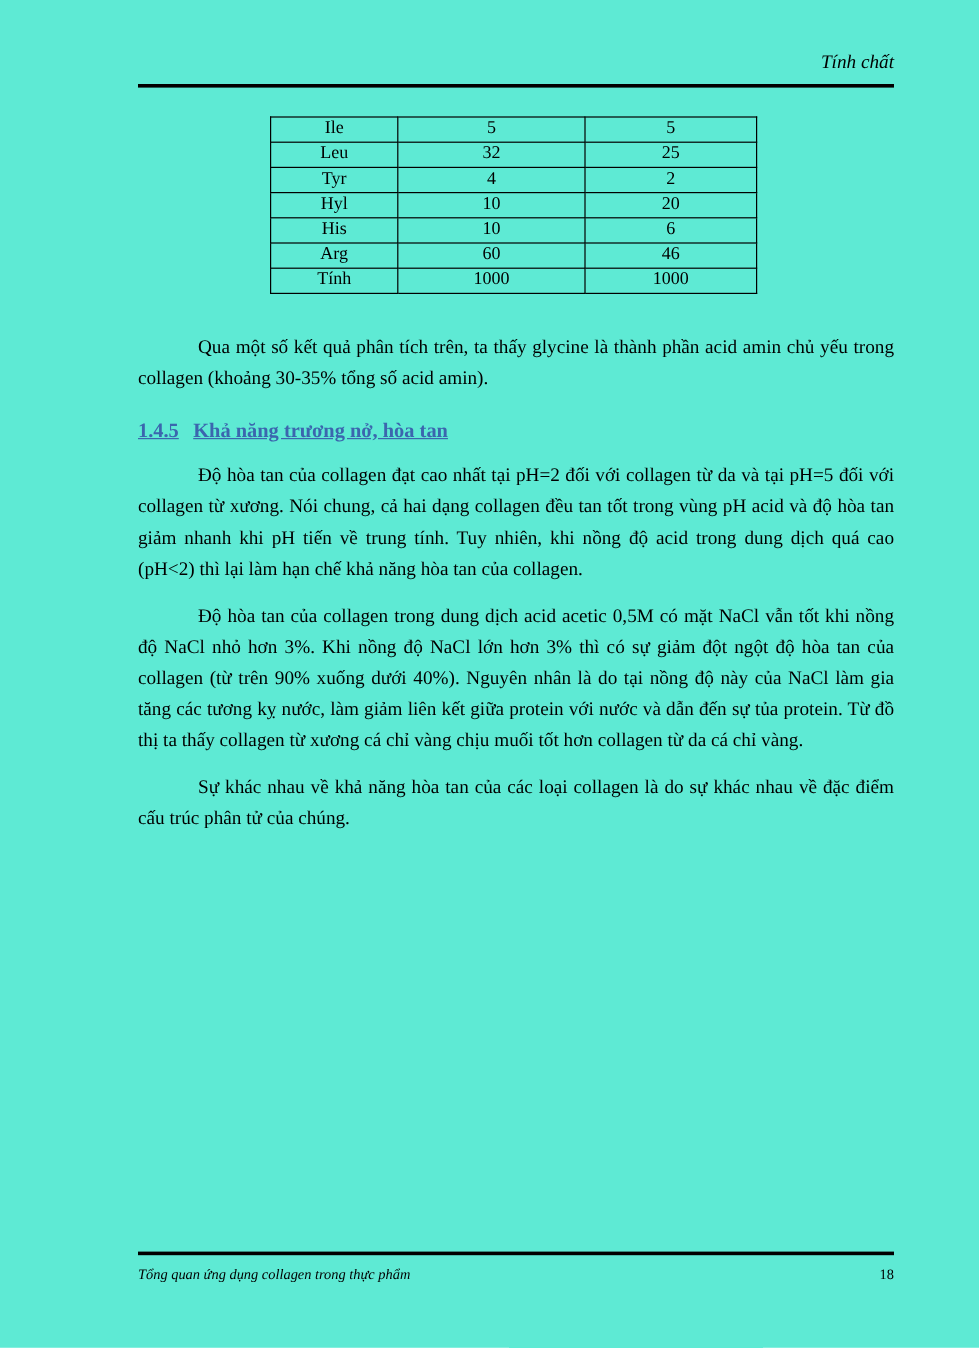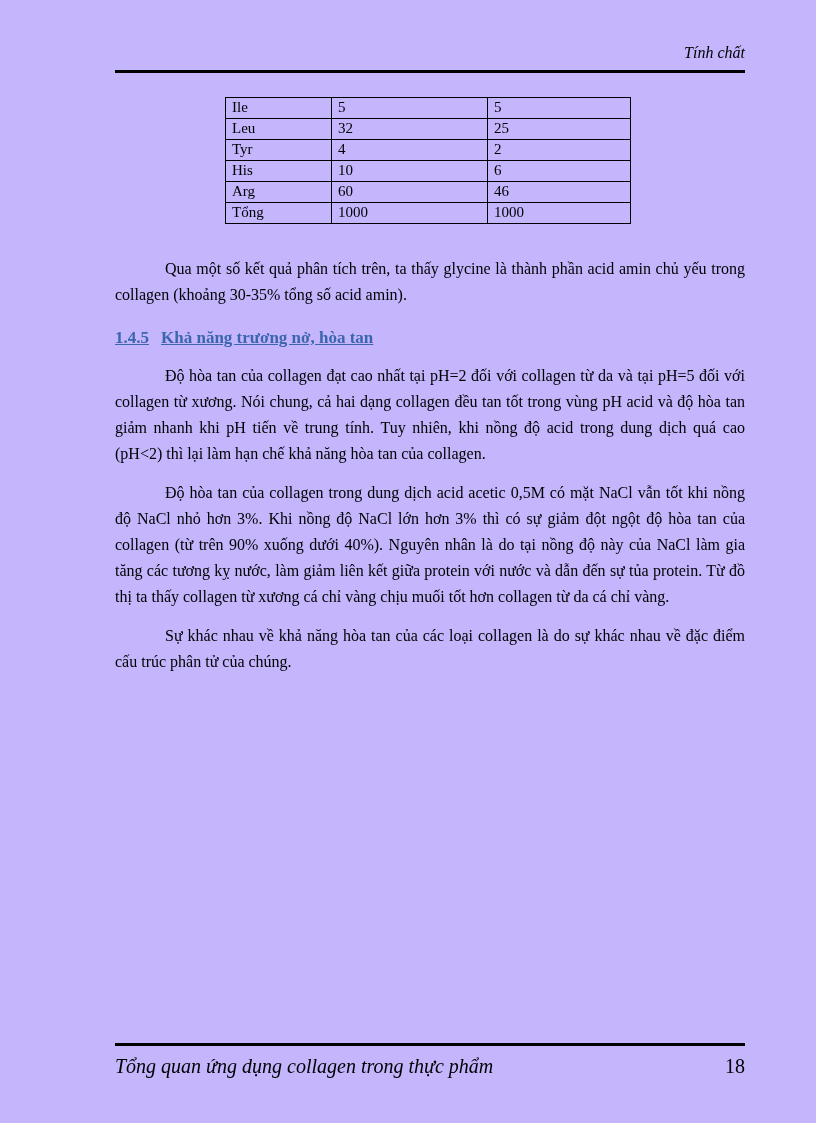--- a/index.html
+++ b/index.html
@@ -5,21 +5,21 @@
   html, body { margin: 0; padding: 0; }
   body {
     width: 816px;
     height: 1123px;
     background: #ffffff;
   }
   .page {
     position: relative;
     width: 816px;
     height: 1123px;
-    background: #c4b5fd;
+    background: #5eead4;
     color: #000000;
     font-family: "Liberation Serif", serif;
     overflow: hidden;
     box-sizing: border-box;
   }
   .content {
     position: absolute;
     left: 115px;
     top: 0;
     width: 630px;
@@ -39,20 +39,21 @@
     width: 405px;
     font-size: 15px;
   }
   .amino-table td {
     border: 1px solid #000000;
     padding: 1px 6px 2px 6px;
     line-height: 17px;
     vertical-align: top;
     overflow: hidden;
     white-space: nowrap;
+    text-align: center;
   }
   .para {
     font-size: 16px;
     line-height: 26px;
     text-align: justify;
     text-indent: 50px;
     margin: 13px 0 0 0;
   }
   .para.intro {
     margin-top: 32px;
@@ -70,21 +71,21 @@
   .doc-footer {
     position: absolute;
     left: 115px;
     top: 1043px;
     width: 630px;
     border-top: 3px solid #000000;
     padding-top: 9px;
     display: flex;
     justify-content: space-between;
     align-items: baseline;
-    font-size: 20px;
+    font-size: 12px;
   }
   .footer-title {
     font-style: italic;
   }
 </style>
 </head>
 <body>
 
 <div class="page">
   <div class="content">
@@ -109,31 +110,36 @@
             <td>Leu</td>
             <td>32</td>
             <td>25</td>
           </tr>
           <tr>
             <td>Tyr</td>
             <td>4</td>
             <td>2</td>
           </tr>
           <tr>
+            <td>Hyl</td>
+            <td>10</td>
+            <td>20</td>
+          </tr>
+          <tr>
             <td>His</td>
             <td>10</td>
             <td>6</td>
           </tr>
           <tr>
             <td>Arg</td>
             <td>60</td>
             <td>46</td>
           </tr>
           <tr>
-            <td>Tổng</td>
+            <td>Tính</td>
             <td>1000</td>
             <td>1000</td>
           </tr>
         </tbody>
     </table>
 
     <p class="para intro">Qua một số kết quả phân tích trên, ta thấy glycine là thành phần acid amin chủ yếu trong collagen (khoảng 30-35% tổng số acid amin).</p>
 
     <h2 class="section-heading" style="color: rgb(59, 102, 174); text-decoration: underline;">
       <span class="heading-number">1.4.5</span><span class="heading-title">Khả năng trương nở, hòa tan</span>

